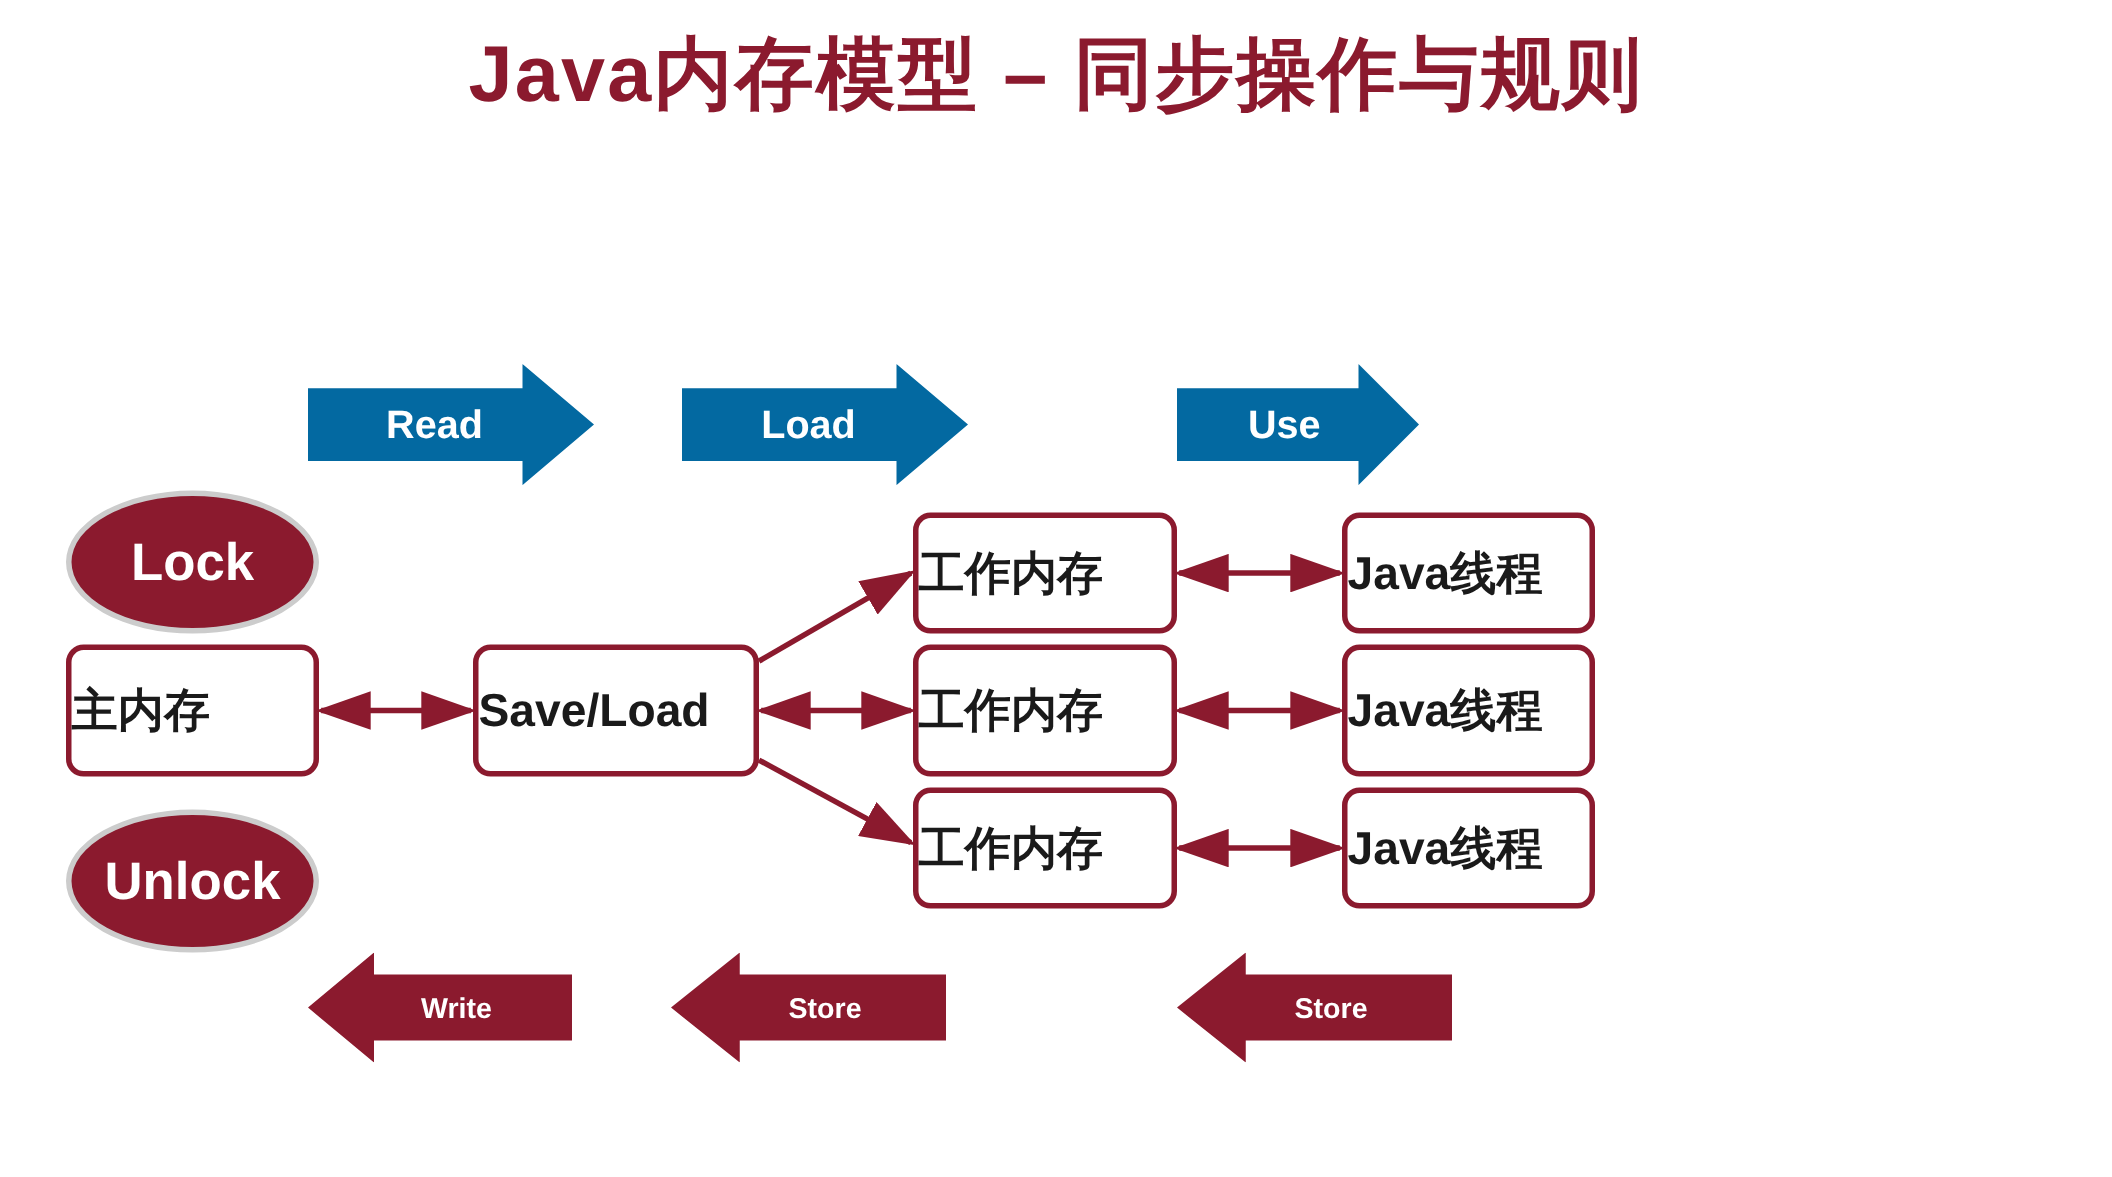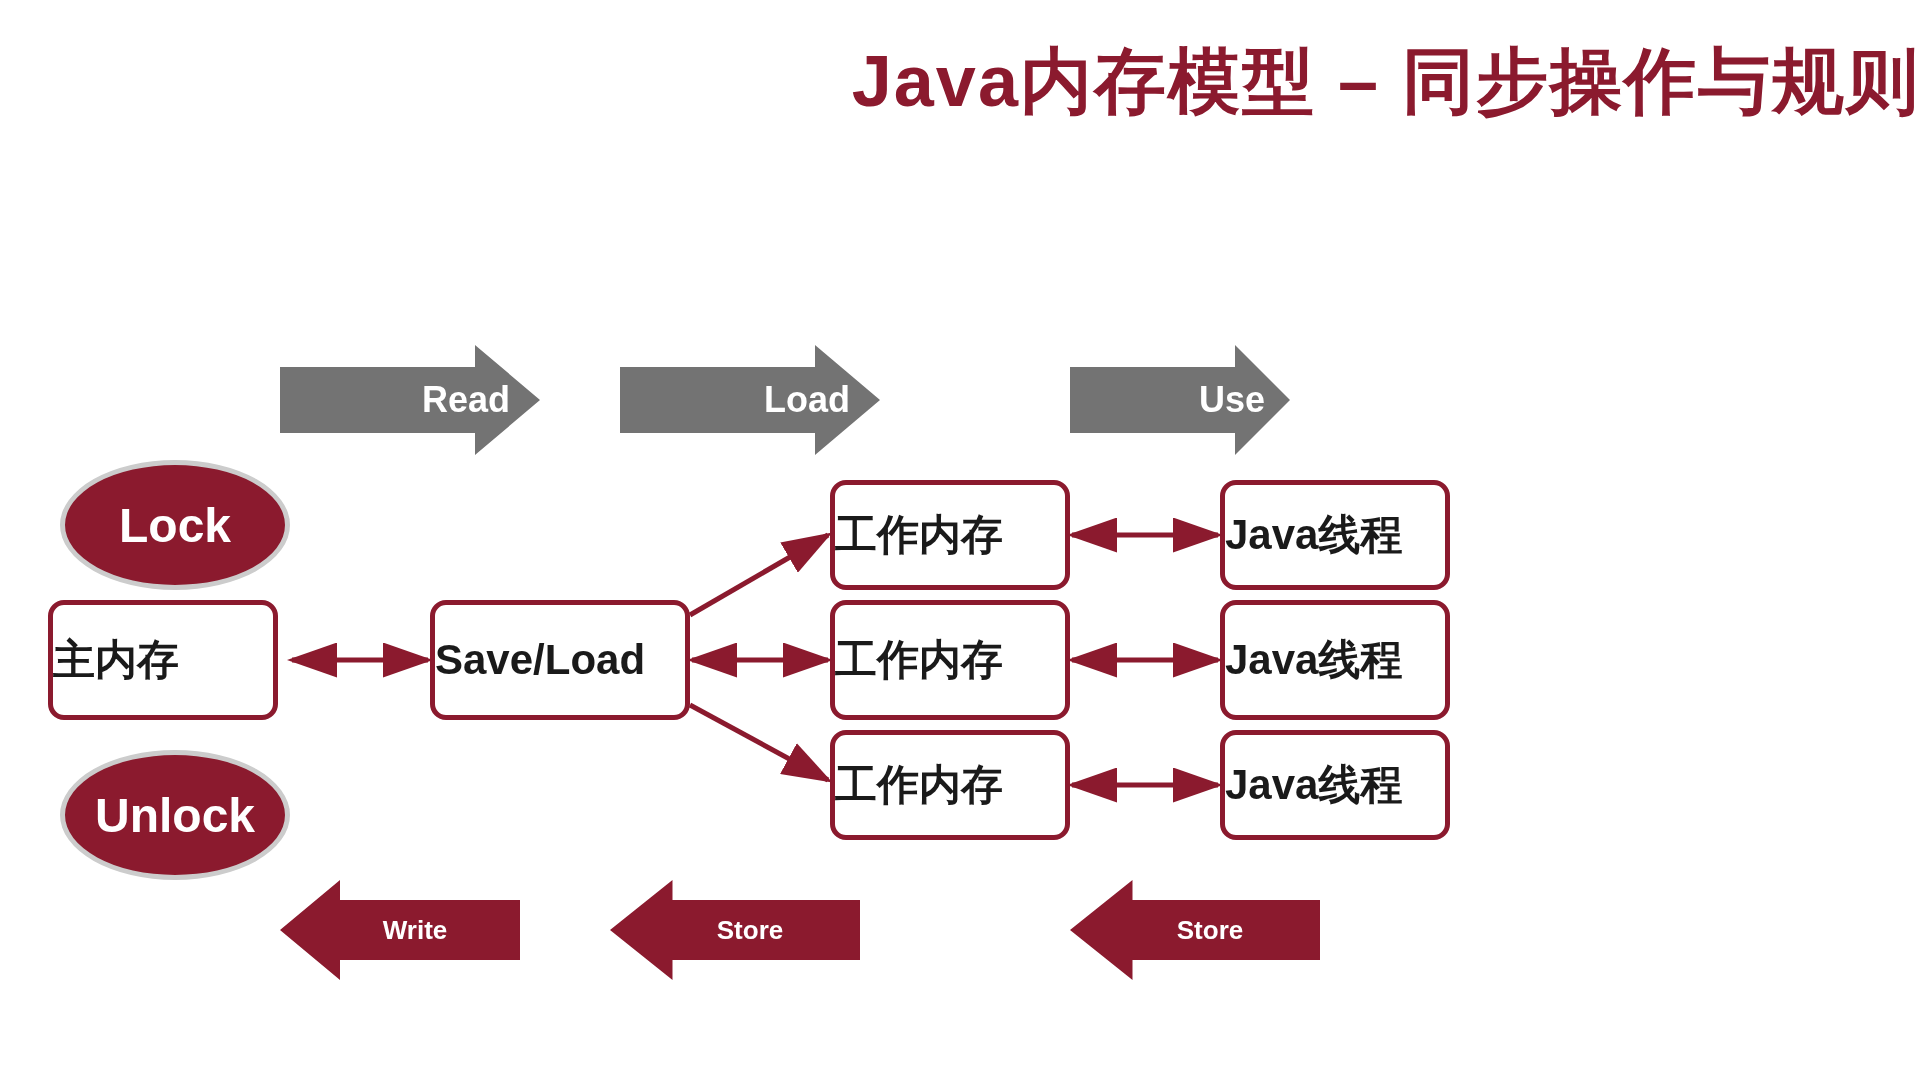--- a/index.html
+++ b/index.html
@@ -6,42 +6,42 @@
     body {
       width: 1920px;
       height: 1070px;
       background: #fff;
       font-family: 'Microsoft YaHei', 'SimHei', Arial, sans-serif;
       overflow: hidden;
       position: relative;
     }
 
     .page-title {
-      text-align: right;
+      text-align: center;
       color: #8B1A2E;
       font-size: 72px;
       font-weight: bold;
-      padding-top: 34px;
+      padding-top: 20px;
       letter-spacing: 2px;
     }
 
     .diagram {
       position: relative;
       width: 1920px;
       height: 900px;
       margin-top: 20px;
     }
 
     
     .arrow-right {
       position: absolute;
-      background: #737373;
+      background: #0369a1;
       display: flex;
       align-items: center;
-      justify-content: flex-end;
+      justify-content: center;
       color: white;
       font-size: 36px;
       font-weight: bold;
       clip-path: polygon(0 20%, 75% 20%, 75% 0%, 100% 50%, 75% 100%, 75% 80%, 0 80%);
     }
 
     .arrow-left {
       position: absolute;
       background: #8B1A2E;
       display: flex;
@@ -101,21 +101,21 @@
   </div>
 
   <div class="ellipse" style="left:60px; top:310px; width:230px; height:130px;">
     <span>Lock</span>
   </div>
 
   <div class="ellipse" style="left:60px; top:600px; width:230px; height:130px;">
     <span>Unlock</span>
   </div>
 
-  <div class="box" style="left:48px; top:450px; width:230px; height:120px;">
+  <div class="box" style="left:60px; top:450px; width:230px; height:120px;">
     <span>主内存</span>
   </div>
 
   <div class="box" style="left:430px; top:450px; width:260px; height:120px;">
     <span>Save/Load</span>
   </div>
 
   <div class="box" style="left:830px; top:330px; width:240px; height:110px;">
     <span>工作内存</span>
   </div>

